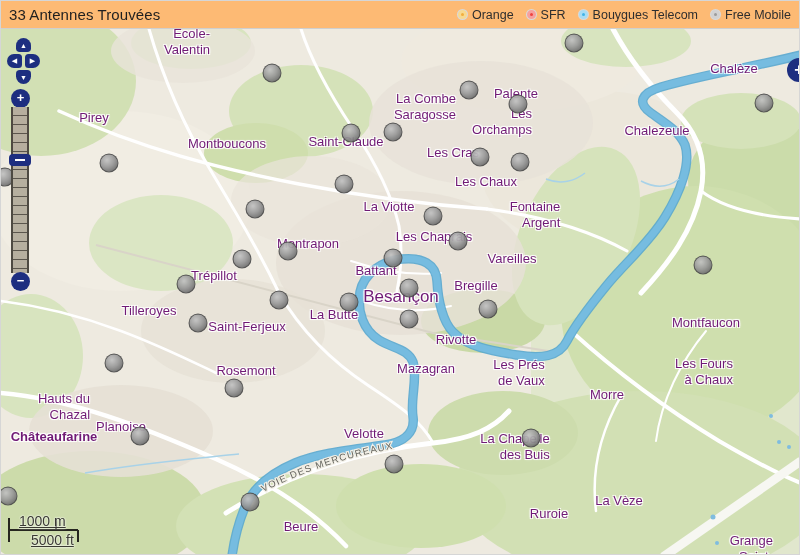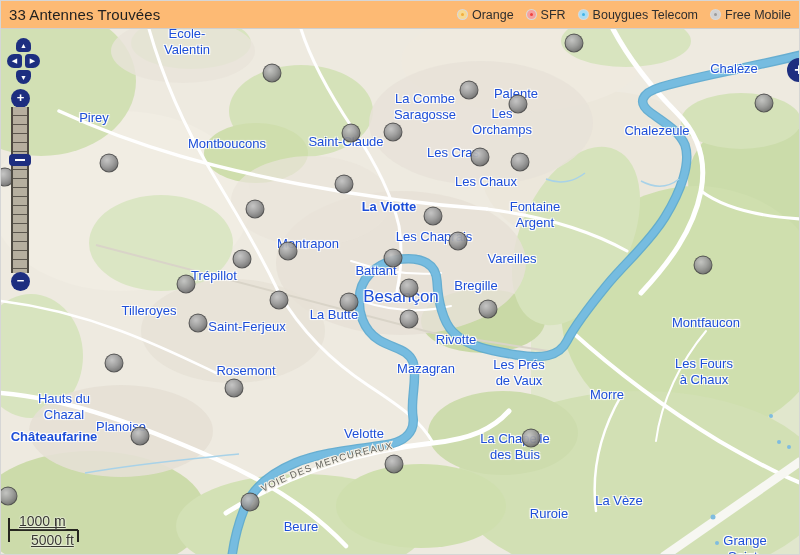--- a/index.html
+++ b/index.html
@@ -17,21 +17,21 @@
                  box-shadow:0 0 0 1px #d9d9d9; display:inline-block; }
   .legend-label { font-size:12.5px; color:#2e2e2e; }
 
   
   #map-art { position:absolute; top:0; left:0; z-index:1; }
   #labels-layer, #markers-layer { position:absolute; top:0; left:0; width:800px; height:555px; pointer-events:none; }
   #labels-layer { z-index:3; }
   #markers-layer { z-index:4; }
 
   .place-label { position:absolute; transform:translate(-50%,-50%); white-space:pre-line;
-                 text-align:center; font-size:13px; line-height:1.2; color:#1d4ed8;
+                 text-align:right; font-size:13px; line-height:1.2; color:#701a75;
                  text-shadow:-1px -1px 0 rgba(255,255,255,.85), 1px -1px 0 rgba(255,255,255,.85),
                              -1px 1px 0 rgba(255,255,255,.85), 1px 1px 0 rgba(255,255,255,.85),
                              0 0 3px #fff; }
 
   .antenna-marker { position:absolute; width:19px; height:19px; border-radius:50%;
                     transform:translate(-50%,-50%); pointer-events:auto; cursor:pointer;
                     background:radial-gradient(circle at 38% 32%, #c4c4c4, #999 45%, #707070 78%, #5b5b5b);
                     border:1px solid rgba(66,66,66,.85); opacity:.93; }
 
   
@@ -163,21 +163,21 @@
 Orchamps</div>
 
       <div class="place-label" style="left: 733px; top: 68px;">Chalèze</div>
 
       <div class="place-label" style="left: 656px; top: 130px;">Chalezeule</div>
 
       <div class="place-label" style="left: 452px; top: 152px;">Les Cras</div>
 
       <div class="place-label" style="left: 485px; top: 181px;">Les Chaux</div>
 
-      <div class="place-label" style="left: 388px; top: 206px; font-weight: bold;">La Viotte</div>
+      <div class="place-label" style="left: 388px; top: 206px;">La Viotte</div>
 
       <div class="place-label" style="left: 534px; top: 214px;">Fontaine
 Argent</div>
 
       <div class="place-label" style="left: 433px; top: 236px;">Les Chaprais</div>
 
       <div class="place-label" style="left: 307px; top: 243px;">Montrapon</div>
 
       <div class="place-label" style="left: 511px; top: 258px;">Vareilles</div>
 

